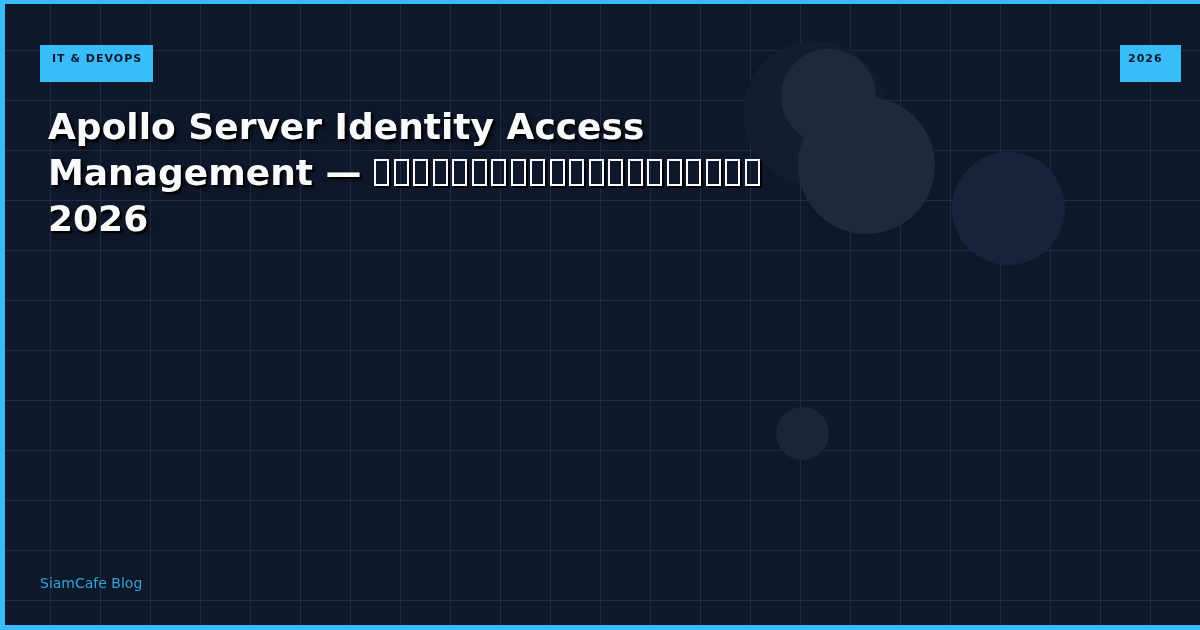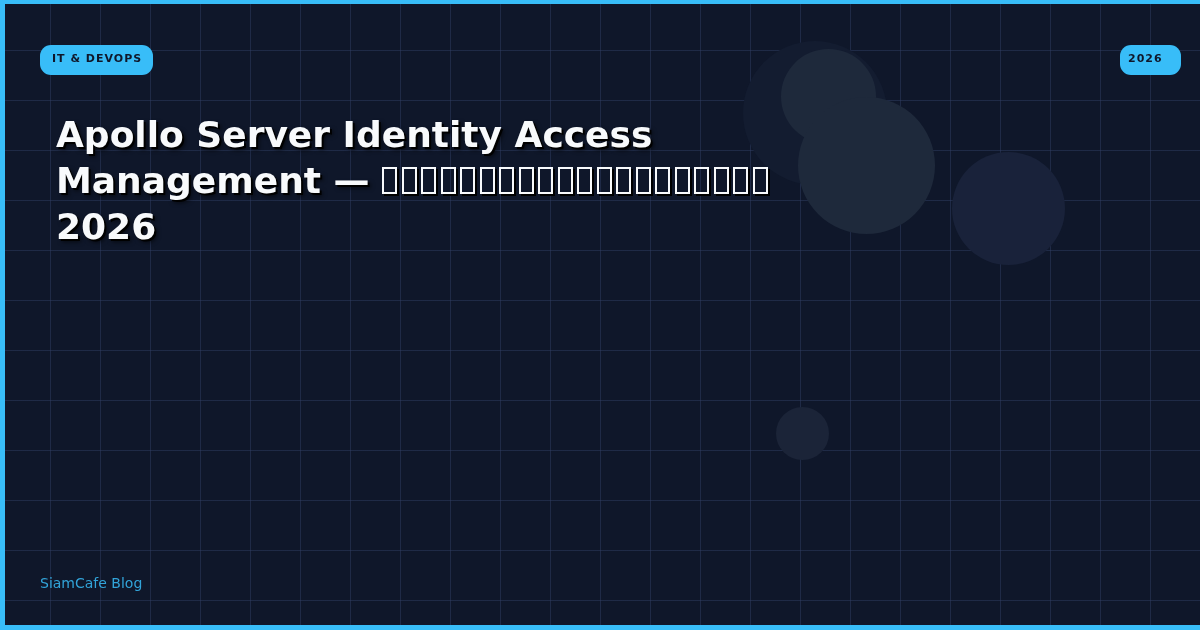--- a/index.html
+++ b/index.html
@@ -25,33 +25,33 @@
     .border-bottom { position: absolute; left: 0; bottom: 0; width: 1200px; height: 5px; background: #38bdf8; z-index: 5; }
 
     .circle { position: absolute; border-radius: 50%; z-index: 1; }
     .c-faint { left: 743px; top: 41px; width: 144px; height: 144px; background: #131c30; }
     .c-a { left: 781px; top: 49px; width: 95px; height: 95px; background: #1e293b; }
     .c-b { left: 798px; top: 97px; width: 137px; height: 137px; background: #1e293b; }
     .c-c { left: 952px; top: 152px; width: 113px; height: 113px; background: #19223a; }
     .c-d { left: 776px; top: 407px; width: 53px; height: 53px; background: #1b2438; }
 
     .badge {
-      position: absolute; top: 45px; height: 30px;
+      position: absolute; top: 45px; height: 37px;
       background: #38bdf8; color: #0f172a;
       font-family: "DejaVu Sans", sans-serif;
       font-weight: bold; font-size: 11px; letter-spacing: 1px;
       line-height: 28px; box-sizing: border-box;
-      z-index: 3; white-space: nowrap; border-radius: 11px;
+      z-index: 3; white-space: nowrap;
     }
     .badge-category { left: 40px; width: 113px; padding-left: 12px; }
     .badge-year { left: 1120px; width: 61px; padding-left: 8px; }
 
     .title {
       position: absolute; left: 40px; top: 96px; width: 780px;
-      margin: 16px;
+      margin: 8px;
       color: #f8fafc;
       font-family: "DejaVu Sans", sans-serif;
       font-weight: bold; font-size: 36px; line-height: 46px;
       text-shadow: 2px 2px 0 #000000, 3px 3px 4px rgba(0,0,0,0.6);
       z-index: 4;
     }
     .tofu-row { display: inline-block; white-space: nowrap; vertical-align: baseline; }
     .tofu {
       display: inline-block; width: 15px; height: 27px;
       border: 2px solid #f8fafc; box-sizing: border-box;

